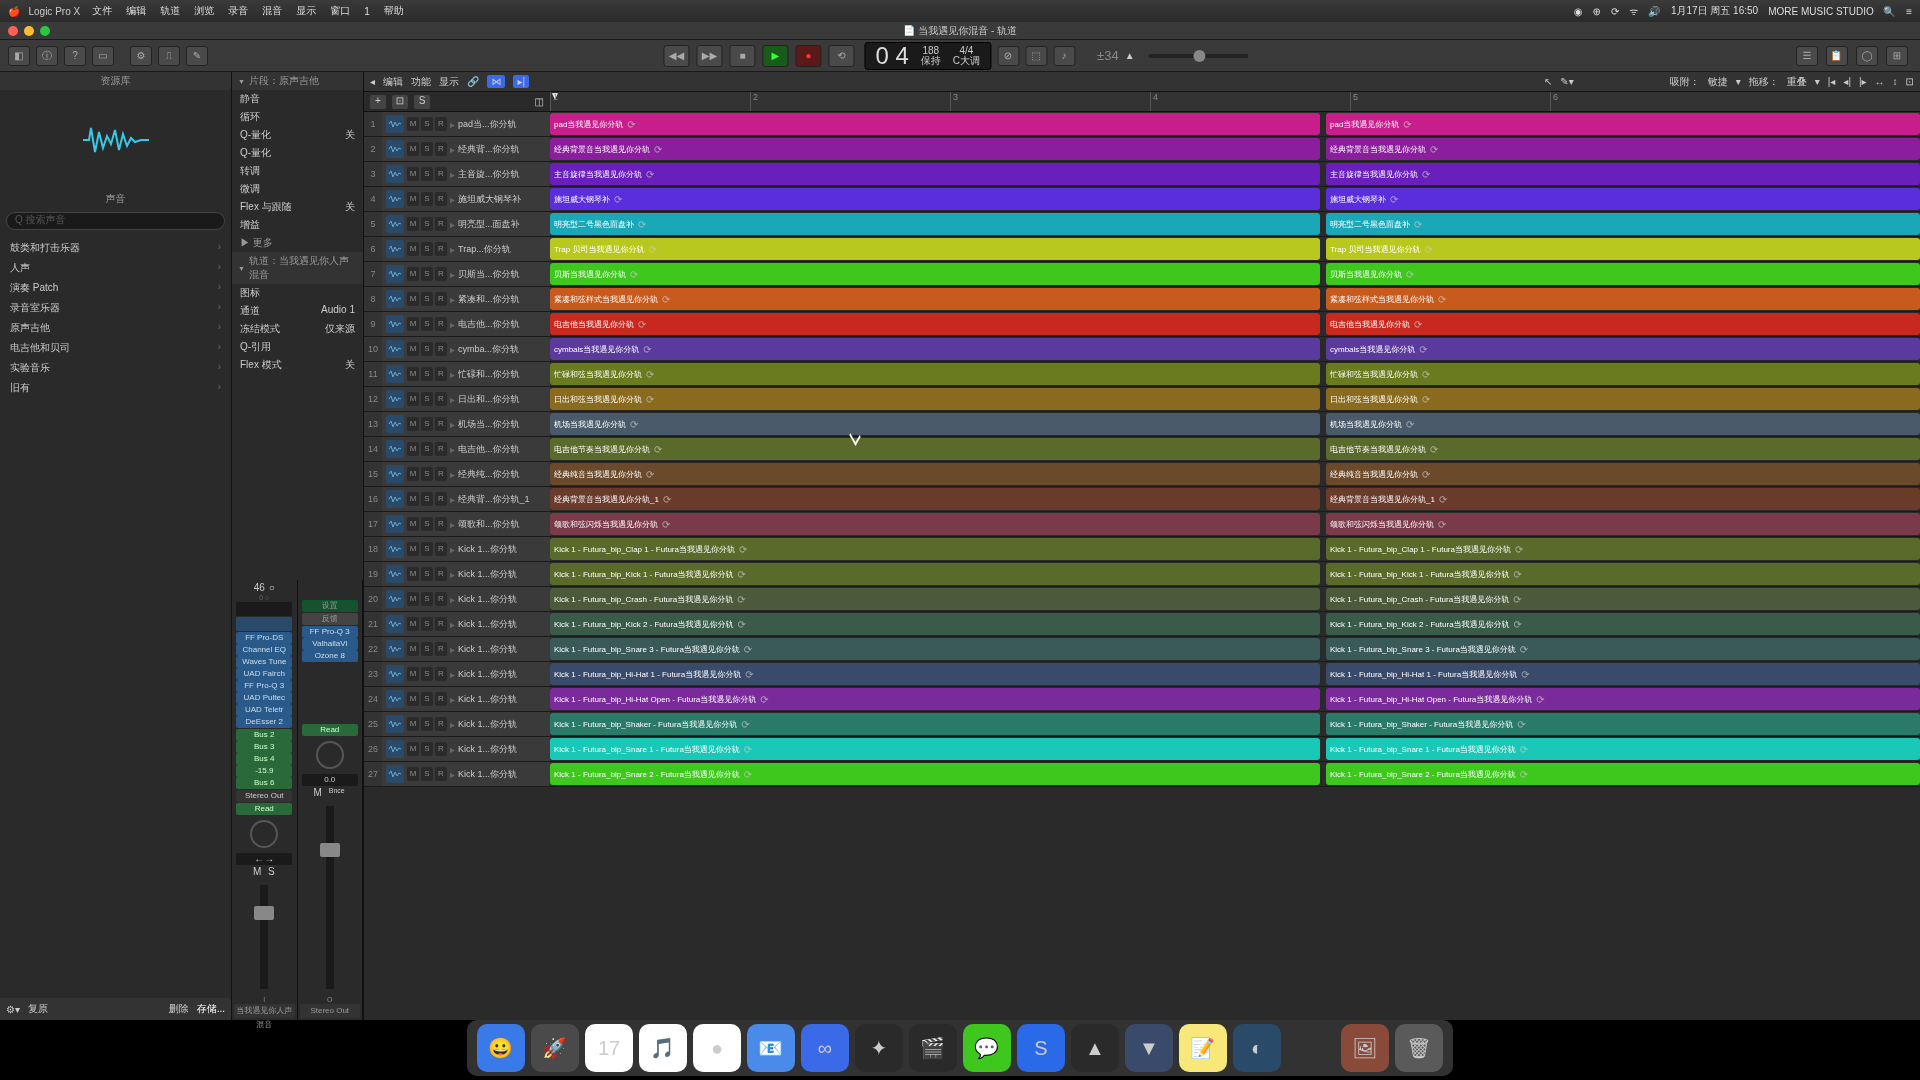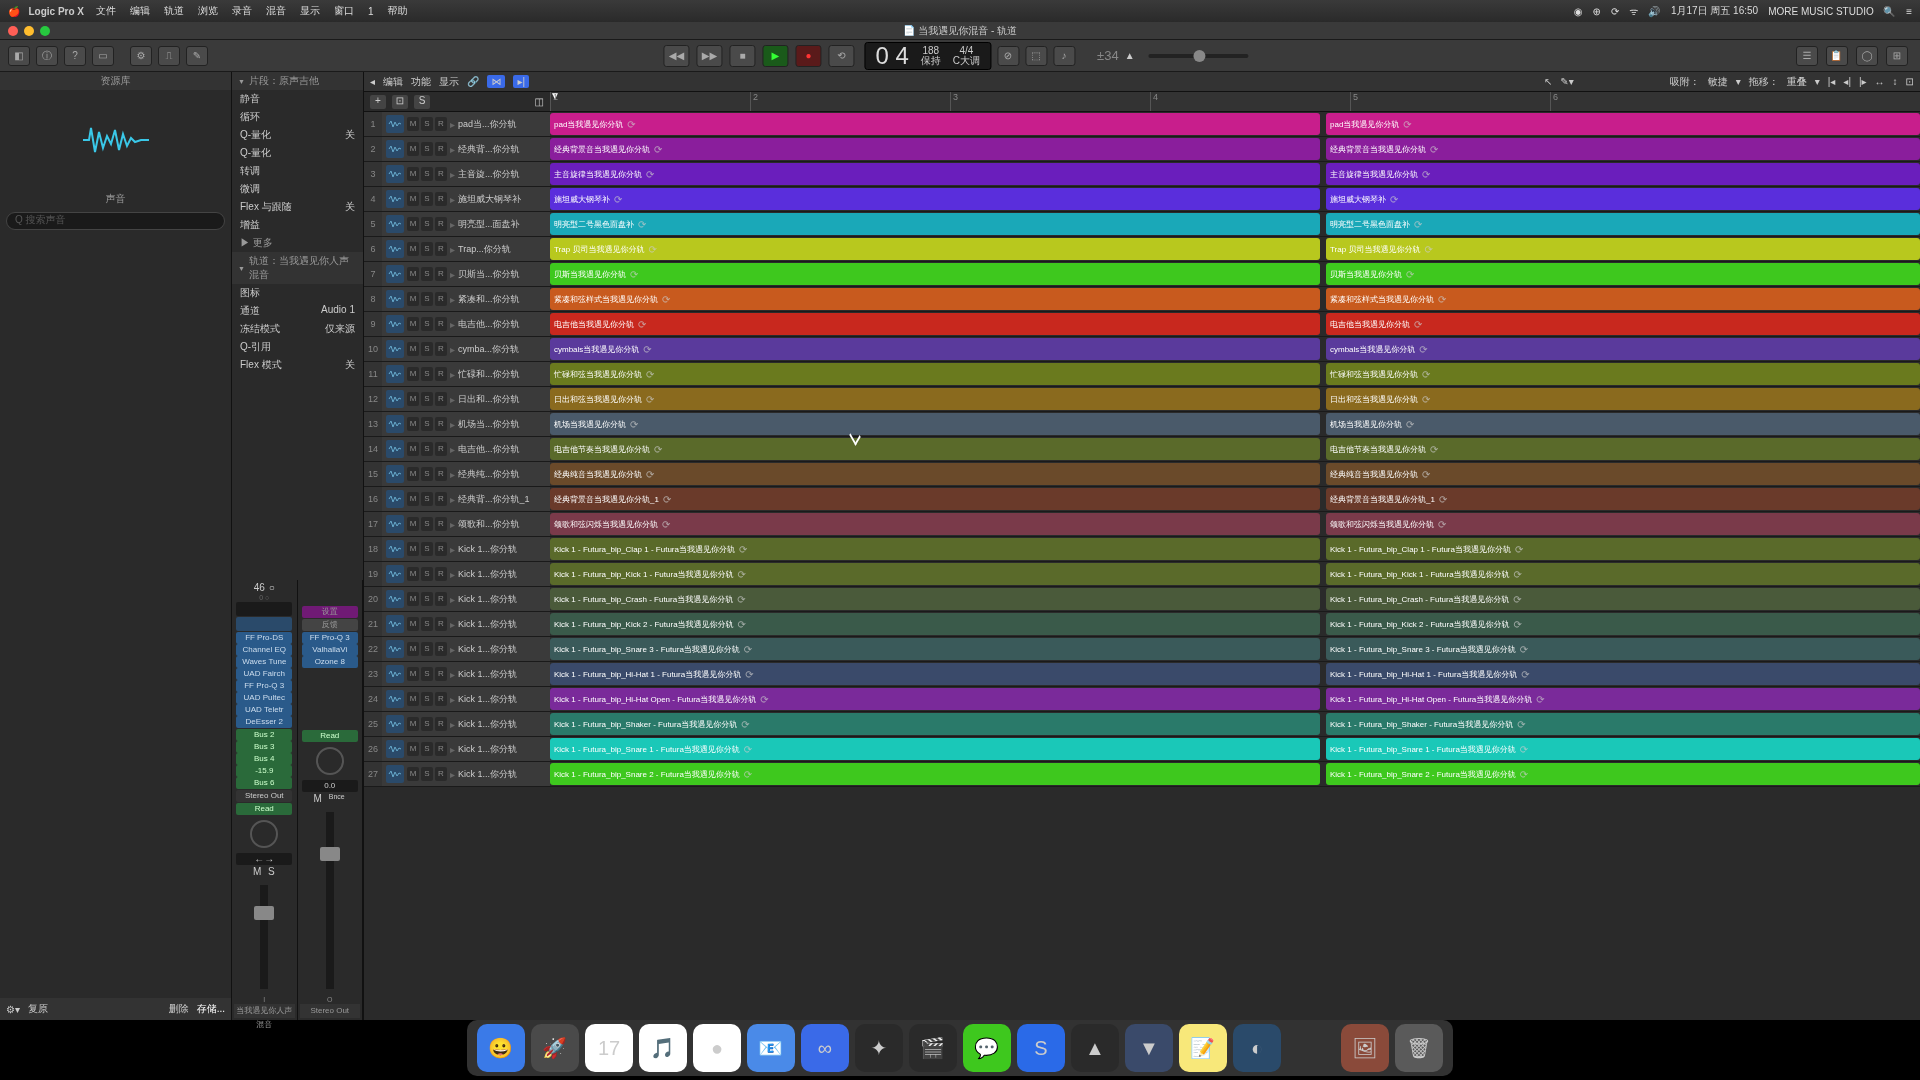--- a/index.html
+++ b/index.html
@@ -1,19 +1,19 @@
 <!DOCTYPE html>
 <html><head>
 <meta charset="utf-8">
 <style>
 *{margin:0;padding:0;box-sizing:border-box;font-family:-apple-system,"Helvetica Neue",sans-serif;font-size:10px;color:#ccc;user-select:none}
 body{background:#000;width:1920px;height:1080px;overflow:hidden;position:relative}
 .menubar{height:22px;background:linear-gradient(#3a3a3a,#2a2a2a);display:flex;align-items:center;padding:0 8px;color:#eee}
 .menubar .apple{margin-right:8px}
-.menubar .app{font-weight:bold;margin-right:12px}
+.menubar .app{font-weight:normal;margin-right:12px}
 .menubar .m{margin-right:14px;color:#ddd}
 .menubar .right{margin-left:auto;display:flex;align-items:center;gap:10px;font-size:10px}
 .menubar .right span{color:#ddd}
 .titlebar{height:18px;background:#3a3a3a;display:flex;align-items:center;justify-content:center;color:#999;font-size:10px;border-bottom:1px solid #1a1a1a}
 .titlebar .tl{position:absolute;left:8px;display:flex;gap:6px}
 .titlebar .dot{width:10px;height:10px;border-radius:50%}
 .toolbar{height:32px;background:#3a3a3a;display:flex;align-items:center;padding:0 8px;border-bottom:1px solid #1a1a1a}
 .toolbar .tbtn{width:22px;height:20px;background:#4a4a4a;border:1px solid #222;border-radius:3px;margin-right:4px;display:flex;align-items:center;justify-content:center;color:#aaa}
 .toolbar .tgrp{display:flex;gap:2px;margin-right:12px}
 .toolbar .center{position:absolute;left:50%;transform:translateX(-50%);display:flex;align-items:center;gap:6px}
@@ -167,20 +167,30 @@
 
   <div class="lib">
     <div class="hdr">资源库</div>
     <div class="wave">
       <svg viewBox="0 0 70 40">
           <path d="M2,20 L8,20 L10,8 L14,32 L18,12 L22,28 L26,16 L30,24 L34,10 L38,30 L42,14 L46,26 L50,18 L54,22 L60,20 L68,20" stroke="#3ac8e8" stroke-width="2" fill="none"></path>
         </svg>
     </div>
     <div class="hdr2">声音</div>
     <div class="search">Q 搜索声音</div>
+    <div class="cats" id="libcats">
+        <div class="cat">鼓类和打击乐器</div>
+        <div class="cat">人声</div>
+        <div class="cat">演奏 Patch</div>
+        <div class="cat">录音室乐器</div>
+        <div class="cat">原声吉他</div>
+        <div class="cat">电吉他和贝司</div>
+        <div class="cat">实验音乐</div>
+        <div class="cat">旧有</div>
+      </div>
     <div class="footer">
       <span>⚙▾</span>
       <span>复原</span>
       <span style="margin-left:auto">删除</span>
       <span style="color:#fff">存储...</span>
     </div>
   </div>
 
   <div class="insp">
     <div class="sec">片段：原声吉他</div>
@@ -274,21 +284,21 @@
         <div class="slot" style="background:#1a1a1a"><span>←→</span></div>
         <div style="display:flex;gap:2px;width:100%;justify-content:center">
             <span style="width:12px;height:12px;background:#2a2a2a;text-align:center">M</span>
             <span style="width:12px;height:12px;background:#2a2a2a;text-align:center">S</span>
           </div>
         <div class="fader"></div>
         <div style="font-size:7px;color:#888">I</div>
         <div class="chname">当我遇见你人声混音</div>
       </div>
       <div class="ch">
-        <div class="slot" style="background:#701a75;color:#999;margin-top:24px">设置</div>
+        <div class="slot" style="background:#14532d;color:#999;margin-top:18px">设置</div>
         <div class="slot" style="background:#444;color:#999">反馈</div>
         <div id="ins2">
             <div class="slot blue">FF Pro-Q 3</div>
             <div class="slot blue">ValhallaVi</div>
             <div class="slot blue">Ozone 8</div>
           </div>
         <div style="flex:0 0 60px"></div>
         <div class="slot green">Read</div>
         <div class="knob"></div>
         <div class="slot" style="background:#1a1a1a">0.0</div>

